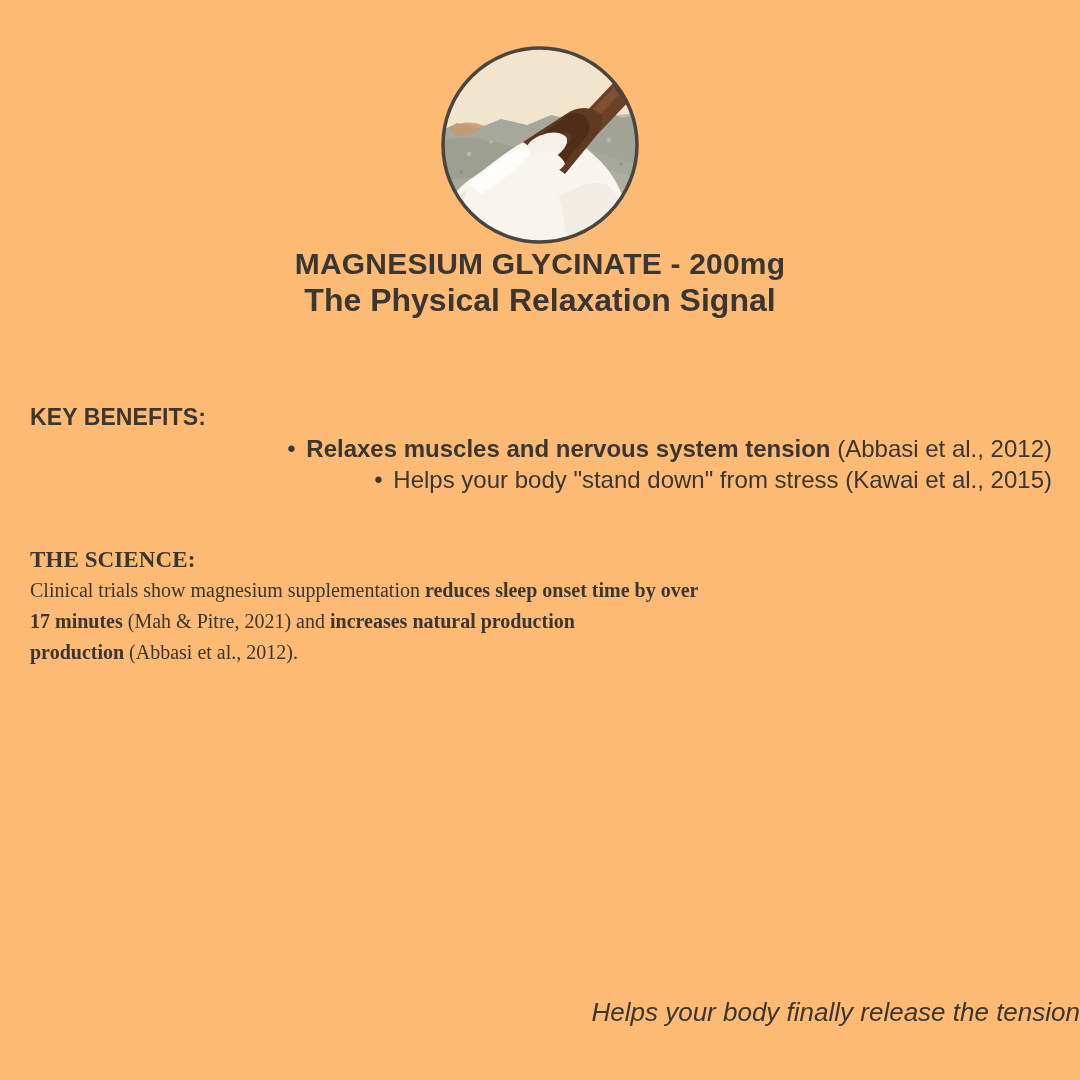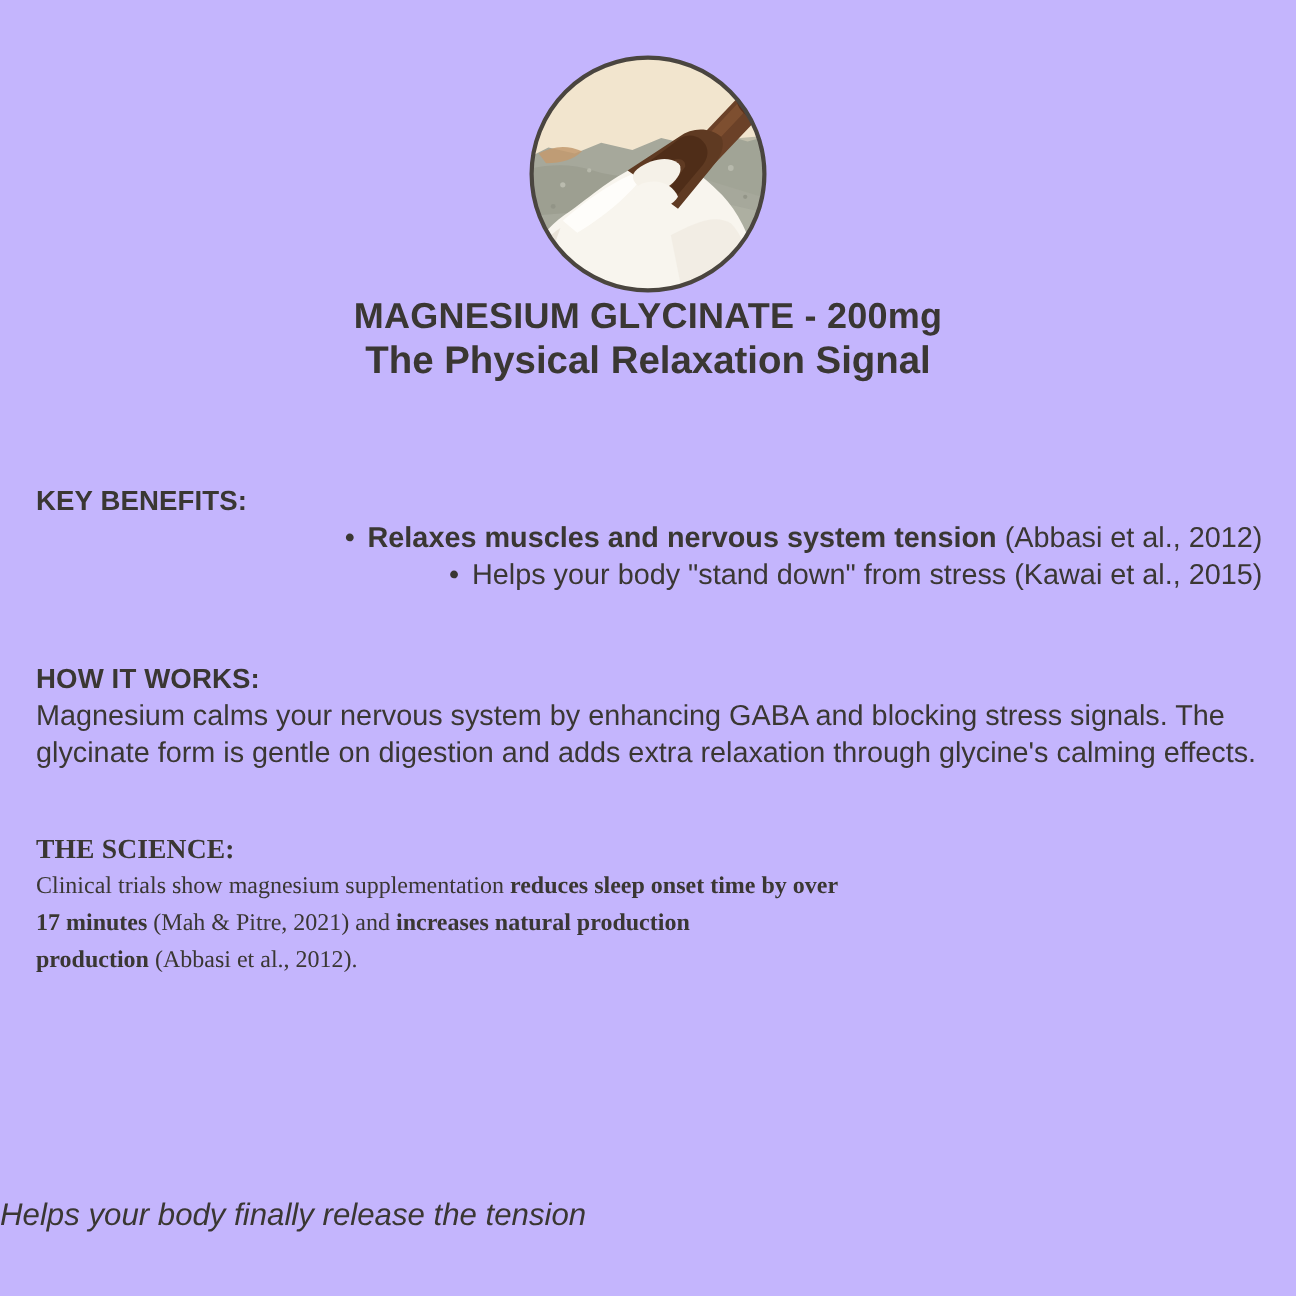--- a/index.html
+++ b/index.html
@@ -38,27 +38,27 @@
   .sec-body{
     margin:0;font-size:24px;line-height:31px;max-width:1018px;
   }
   .science-line{
     font-size:20px;line-height:31px;white-space:nowrap;
   }
   #how-section{margin-top:55px;}
   #science-section{margin-top:49px;font-family:Liberation Serif, serif;}
   .footer{
     position:absolute;top:997px;left:0;right:0;
-    text-align:left;font-style:italic;font-size:26px;line-height:31px;
+    text-align:right;font-style:italic;font-size:26px;line-height:31px;
   }
 </style>
 </head>
 <body>
 
-<div class="canvas" id="canvas" style="background: #c4b5fd; color: rgb(58, 55, 51);">
+<div class="canvas" id="canvas" style="background: #fdba74; color: rgb(58, 55, 51);">
 
   <div class="hero">
     <svg viewBox="0 0 202 202" width="202" height="202">
       <defs>
         <clipPath id="circleClip">
             <circle cx="101" cy="101" r="97"></circle>
           </clipPath>
       </defs>
       <g clip-path="url(#circleClip)">
 
@@ -110,24 +110,20 @@
   <div class="content">
 
     <section id="benefits-section">
       <h2 class="sec-heading">KEY BENEFITS:</h2>
       <div id="kb-list">
           <div class="benefit"><span class="dot">• </span><span class="bold">Relaxes muscles and nervous system tension</span><span> (Abbasi et al., 2012)</span></div>
           <div class="benefit"><span class="dot">• </span><span>Helps your body "stand down" from stress (Kawai et al., 2015)</span></div>
         </div>
     </section>
 
-    <section id="how-section">
-      <h2 class="sec-heading">HOW IT WORKS:</h2>
-      <p class="sec-body">Magnesium calms your nervous system by enhancing GABA and blocking stress signals. The glycinate form is gentle on digestion and adds extra relaxation through glycine's calming effects.</p>
-    </section>
 
     <section id="science-section">
       <h2 class="sec-heading">THE SCIENCE:</h2>
       <div id="science-body">
           <div class="science-line"><span>Clinical trials show magnesium supplementation </span><span class="bold">reduces sleep onset time by over</span></div>
           <div class="science-line"><span class="bold">17 minutes</span><span> (Mah &amp; Pitre, 2021) and </span><span class="bold">increases natural production</span></div>
           <div class="science-line"><span class="bold">production</span><span> (Abbasi et al., 2012).</span></div>
         </div>
     </section>
 

